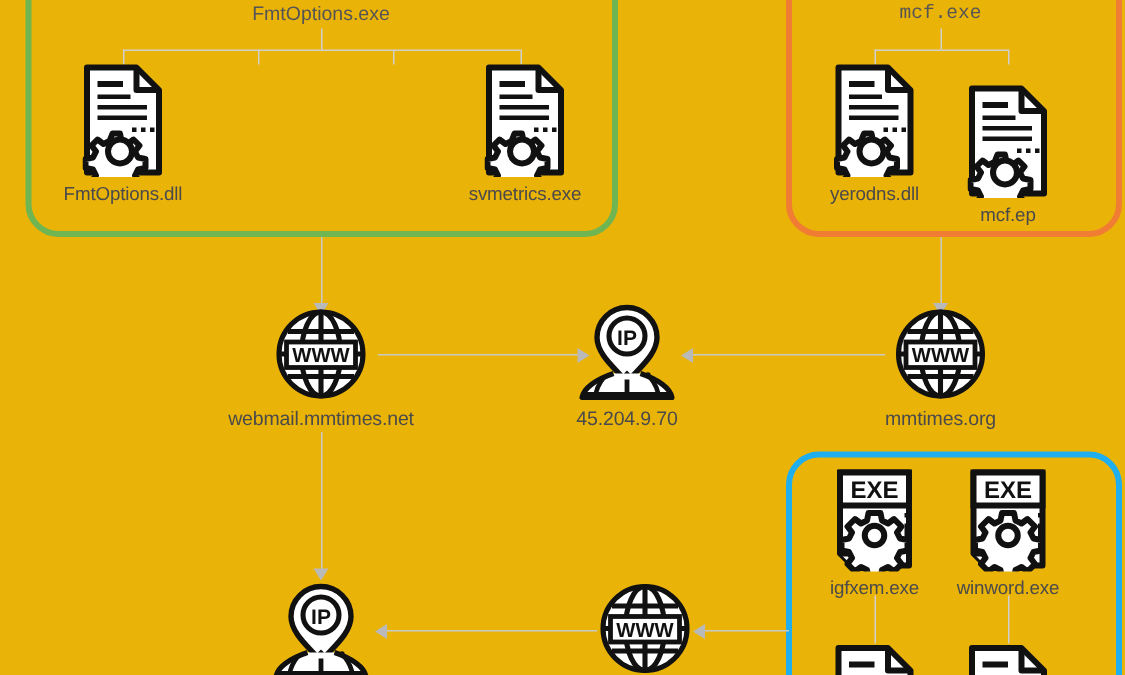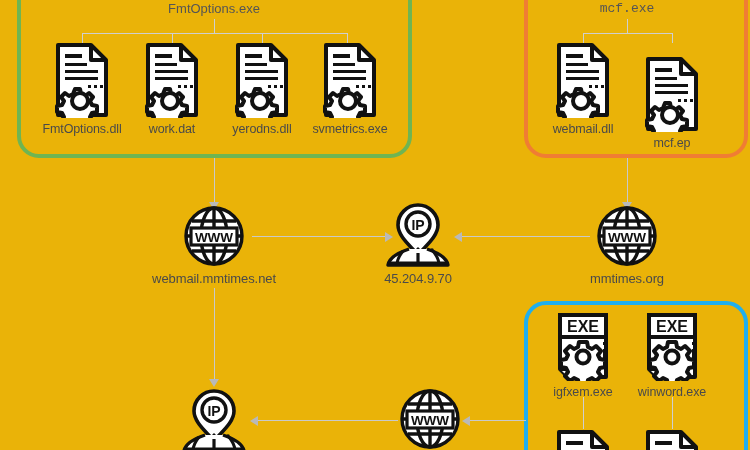--- a/index.html
+++ b/index.html
@@ -114,103 +114,67 @@
         <rect x="33" y="43" width="3" height="3" fill="#111"></rect>
         <rect x="39" y="43" width="3" height="3" fill="#111"></rect>
         <rect x="45" y="43" width="3" height="3" fill="#111"></rect>
         <path d="M20 47 l5 0 1 5 4 2 4-3 4 4 -3 4 2 4 5 1 0 6 -5 1 -2 4 3 4 -4 4 -4-3 -4 2 -1 5 -6 0 -1-5 -4-2 -4 3 -4-4 3-4 -2-4 -5-1 0-6 5-1 2-4 -3-4 4-4 4 3 4-2 z" fill="#fff" stroke="#111" stroke-width="4" stroke-linejoin="round"></path>
         <circle cx="25" cy="59" r="8" fill="#fff" stroke="#111" stroke-width="4"></circle>
       </svg>
     </span>
     <span class="caption">FmtOptions.dll</span>
   </div>
 
-  <div class="node" style="left:172px; top:42px;">
+
+
+  <div class="node" style="left:350px; top:42px;">
     <span>
       <svg width="54" height="76" viewBox="0 0 54 76">
         <path d="M3 3 H36 L51 18 V73 H3 Z" fill="#fff" stroke="#111" stroke-width="4" stroke-linejoin="round"></path>
         <path d="M36 3 V18 H51" fill="none" stroke="#111" stroke-width="4" stroke-linejoin="round"></path>
         <rect x="10" y="12" width="17" height="4" fill="#111"></rect>
         <rect x="10" y="21" width="22" height="3" fill="#111"></rect>
         <rect x="10" y="28" width="33" height="3" fill="#111"></rect>
         <rect x="10" y="35" width="33" height="3" fill="#111"></rect>
         <rect x="33" y="43" width="3" height="3" fill="#111"></rect>
         <rect x="39" y="43" width="3" height="3" fill="#111"></rect>
         <rect x="45" y="43" width="3" height="3" fill="#111"></rect>
         <path d="M20 47 l5 0 1 5 4 2 4-3 4 4 -3 4 2 4 5 1 0 6 -5 1 -2 4 3 4 -4 4 -4-3 -4 2 -1 5 -6 0 -1-5 -4-2 -4 3 -4-4 3-4 -2-4 -5-1 0-6 5-1 2-4 -3-4 4-4 4 3 4-2 z" fill="#fff" stroke="#111" stroke-width="4" stroke-linejoin="round"></path>
         <circle cx="25" cy="59" r="8" fill="#fff" stroke="#111" stroke-width="4"></circle>
       </svg>
     </span>
-    <span class="caption">work.dat</span>
-  </div>
-
-  <div class="node" style="left:262px; top:42px;">
+    <span class="caption">svmetrics.exe</span>
+  </div>
+
+  <div class="group-box group-orange" style="left:524px; top:-60px; width:224px; height:218px;"></div>
+
+  <div class="text-node" style="left:627px; top:1px;font-family:Liberation Mono, monospace;">mcf.exe</div>
+
+  <div class="line v tree-line" style="left:627px; top:19px; height:14px;"></div>
+  <div class="line h tree-line" style="left:583px; top:33px; width:89px;"></div>
+  <div class="line v tree-line" style="left:583px; top:33px; height:10px;"></div>
+  <div class="line v tree-line" style="left:672px; top:33px; height:10px;"></div>
+
+  <div class="node" style="left:583px; top:42px;">
     <span>
       <svg width="54" height="76" viewBox="0 0 54 76">
         <path d="M3 3 H36 L51 18 V73 H3 Z" fill="#fff" stroke="#111" stroke-width="4" stroke-linejoin="round"></path>
         <path d="M36 3 V18 H51" fill="none" stroke="#111" stroke-width="4" stroke-linejoin="round"></path>
         <rect x="10" y="12" width="17" height="4" fill="#111"></rect>
         <rect x="10" y="21" width="22" height="3" fill="#111"></rect>
         <rect x="10" y="28" width="33" height="3" fill="#111"></rect>
         <rect x="10" y="35" width="33" height="3" fill="#111"></rect>
         <rect x="33" y="43" width="3" height="3" fill="#111"></rect>
         <rect x="39" y="43" width="3" height="3" fill="#111"></rect>
         <rect x="45" y="43" width="3" height="3" fill="#111"></rect>
         <path d="M20 47 l5 0 1 5 4 2 4-3 4 4 -3 4 2 4 5 1 0 6 -5 1 -2 4 3 4 -4 4 -4-3 -4 2 -1 5 -6 0 -1-5 -4-2 -4 3 -4-4 3-4 -2-4 -5-1 0-6 5-1 2-4 -3-4 4-4 4 3 4-2 z" fill="#fff" stroke="#111" stroke-width="4" stroke-linejoin="round"></path>
         <circle cx="25" cy="59" r="8" fill="#fff" stroke="#111" stroke-width="4"></circle>
       </svg>
     </span>
     <span class="caption">yerodns.dll</span>
-  </div>
-
-  <div class="node" style="left:350px; top:42px;">
-    <span>
-      <svg width="54" height="76" viewBox="0 0 54 76">
-        <path d="M3 3 H36 L51 18 V73 H3 Z" fill="#fff" stroke="#111" stroke-width="4" stroke-linejoin="round"></path>
-        <path d="M36 3 V18 H51" fill="none" stroke="#111" stroke-width="4" stroke-linejoin="round"></path>
-        <rect x="10" y="12" width="17" height="4" fill="#111"></rect>
-        <rect x="10" y="21" width="22" height="3" fill="#111"></rect>
-        <rect x="10" y="28" width="33" height="3" fill="#111"></rect>
-        <rect x="10" y="35" width="33" height="3" fill="#111"></rect>
-        <rect x="33" y="43" width="3" height="3" fill="#111"></rect>
-        <rect x="39" y="43" width="3" height="3" fill="#111"></rect>
-        <rect x="45" y="43" width="3" height="3" fill="#111"></rect>
-        <path d="M20 47 l5 0 1 5 4 2 4-3 4 4 -3 4 2 4 5 1 0 6 -5 1 -2 4 3 4 -4 4 -4-3 -4 2 -1 5 -6 0 -1-5 -4-2 -4 3 -4-4 3-4 -2-4 -5-1 0-6 5-1 2-4 -3-4 4-4 4 3 4-2 z" fill="#fff" stroke="#111" stroke-width="4" stroke-linejoin="round"></path>
-        <circle cx="25" cy="59" r="8" fill="#fff" stroke="#111" stroke-width="4"></circle>
-      </svg>
-    </span>
-    <span class="caption">svmetrics.exe</span>
-  </div>
-
-  <div class="group-box group-orange" style="left:524px; top:-60px; width:224px; height:218px;"></div>
-
-  <div class="text-node" style="left:627px; top:1px;font-family:Liberation Mono, monospace;">mcf.exe</div>
-
-  <div class="line v tree-line" style="left:627px; top:19px; height:14px;"></div>
-  <div class="line h tree-line" style="left:583px; top:33px; width:89px;"></div>
-  <div class="line v tree-line" style="left:583px; top:33px; height:10px;"></div>
-  <div class="line v tree-line" style="left:672px; top:33px; height:10px;"></div>
-
-  <div class="node" style="left:583px; top:42px;">
-    <span>
-      <svg width="54" height="76" viewBox="0 0 54 76">
-        <path d="M3 3 H36 L51 18 V73 H3 Z" fill="#fff" stroke="#111" stroke-width="4" stroke-linejoin="round"></path>
-        <path d="M36 3 V18 H51" fill="none" stroke="#111" stroke-width="4" stroke-linejoin="round"></path>
-        <rect x="10" y="12" width="17" height="4" fill="#111"></rect>
-        <rect x="10" y="21" width="22" height="3" fill="#111"></rect>
-        <rect x="10" y="28" width="33" height="3" fill="#111"></rect>
-        <rect x="10" y="35" width="33" height="3" fill="#111"></rect>
-        <rect x="33" y="43" width="3" height="3" fill="#111"></rect>
-        <rect x="39" y="43" width="3" height="3" fill="#111"></rect>
-        <rect x="45" y="43" width="3" height="3" fill="#111"></rect>
-        <path d="M20 47 l5 0 1 5 4 2 4-3 4 4 -3 4 2 4 5 1 0 6 -5 1 -2 4 3 4 -4 4 -4-3 -4 2 -1 5 -6 0 -1-5 -4-2 -4 3 -4-4 3-4 -2-4 -5-1 0-6 5-1 2-4 -3-4 4-4 4 3 4-2 z" fill="#fff" stroke="#111" stroke-width="4" stroke-linejoin="round"></path>
-        <circle cx="25" cy="59" r="8" fill="#fff" stroke="#111" stroke-width="4"></circle>
-      </svg>
-    </span>
-    <span class="caption">webmail.dll</span>
   </div>
 
   <div class="node" style="left:672px; top:56px;">
     <span>
       <svg width="54" height="76" viewBox="0 0 54 76">
         <path d="M3 3 H36 L51 18 V73 H3 Z" fill="#fff" stroke="#111" stroke-width="4" stroke-linejoin="round"></path>
         <path d="M36 3 V18 H51" fill="none" stroke="#111" stroke-width="4" stroke-linejoin="round"></path>
         <rect x="10" y="12" width="17" height="4" fill="#111"></rect>
         <rect x="10" y="21" width="22" height="3" fill="#111"></rect>
         <rect x="10" y="28" width="33" height="3" fill="#111"></rect>

